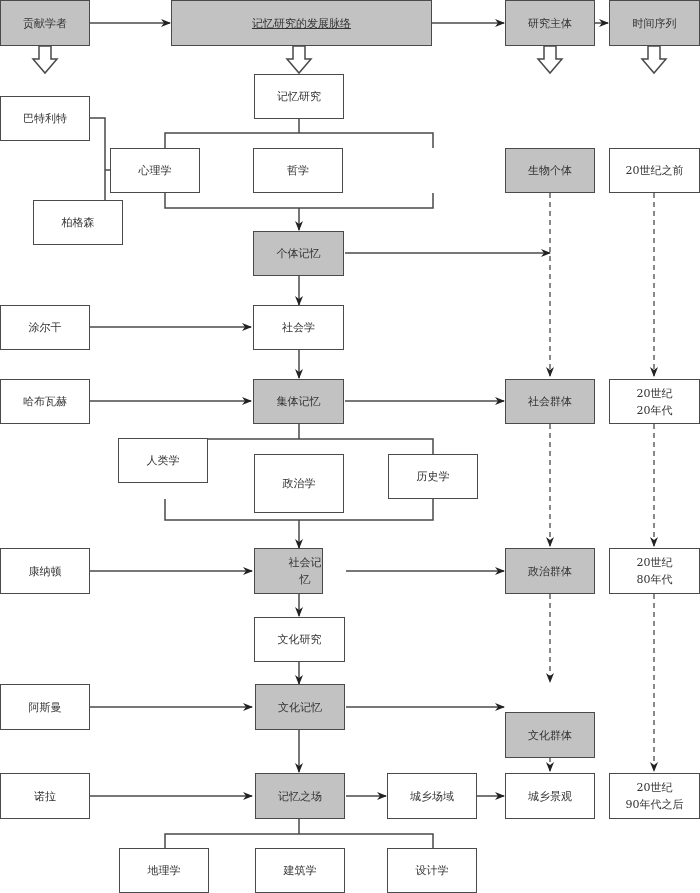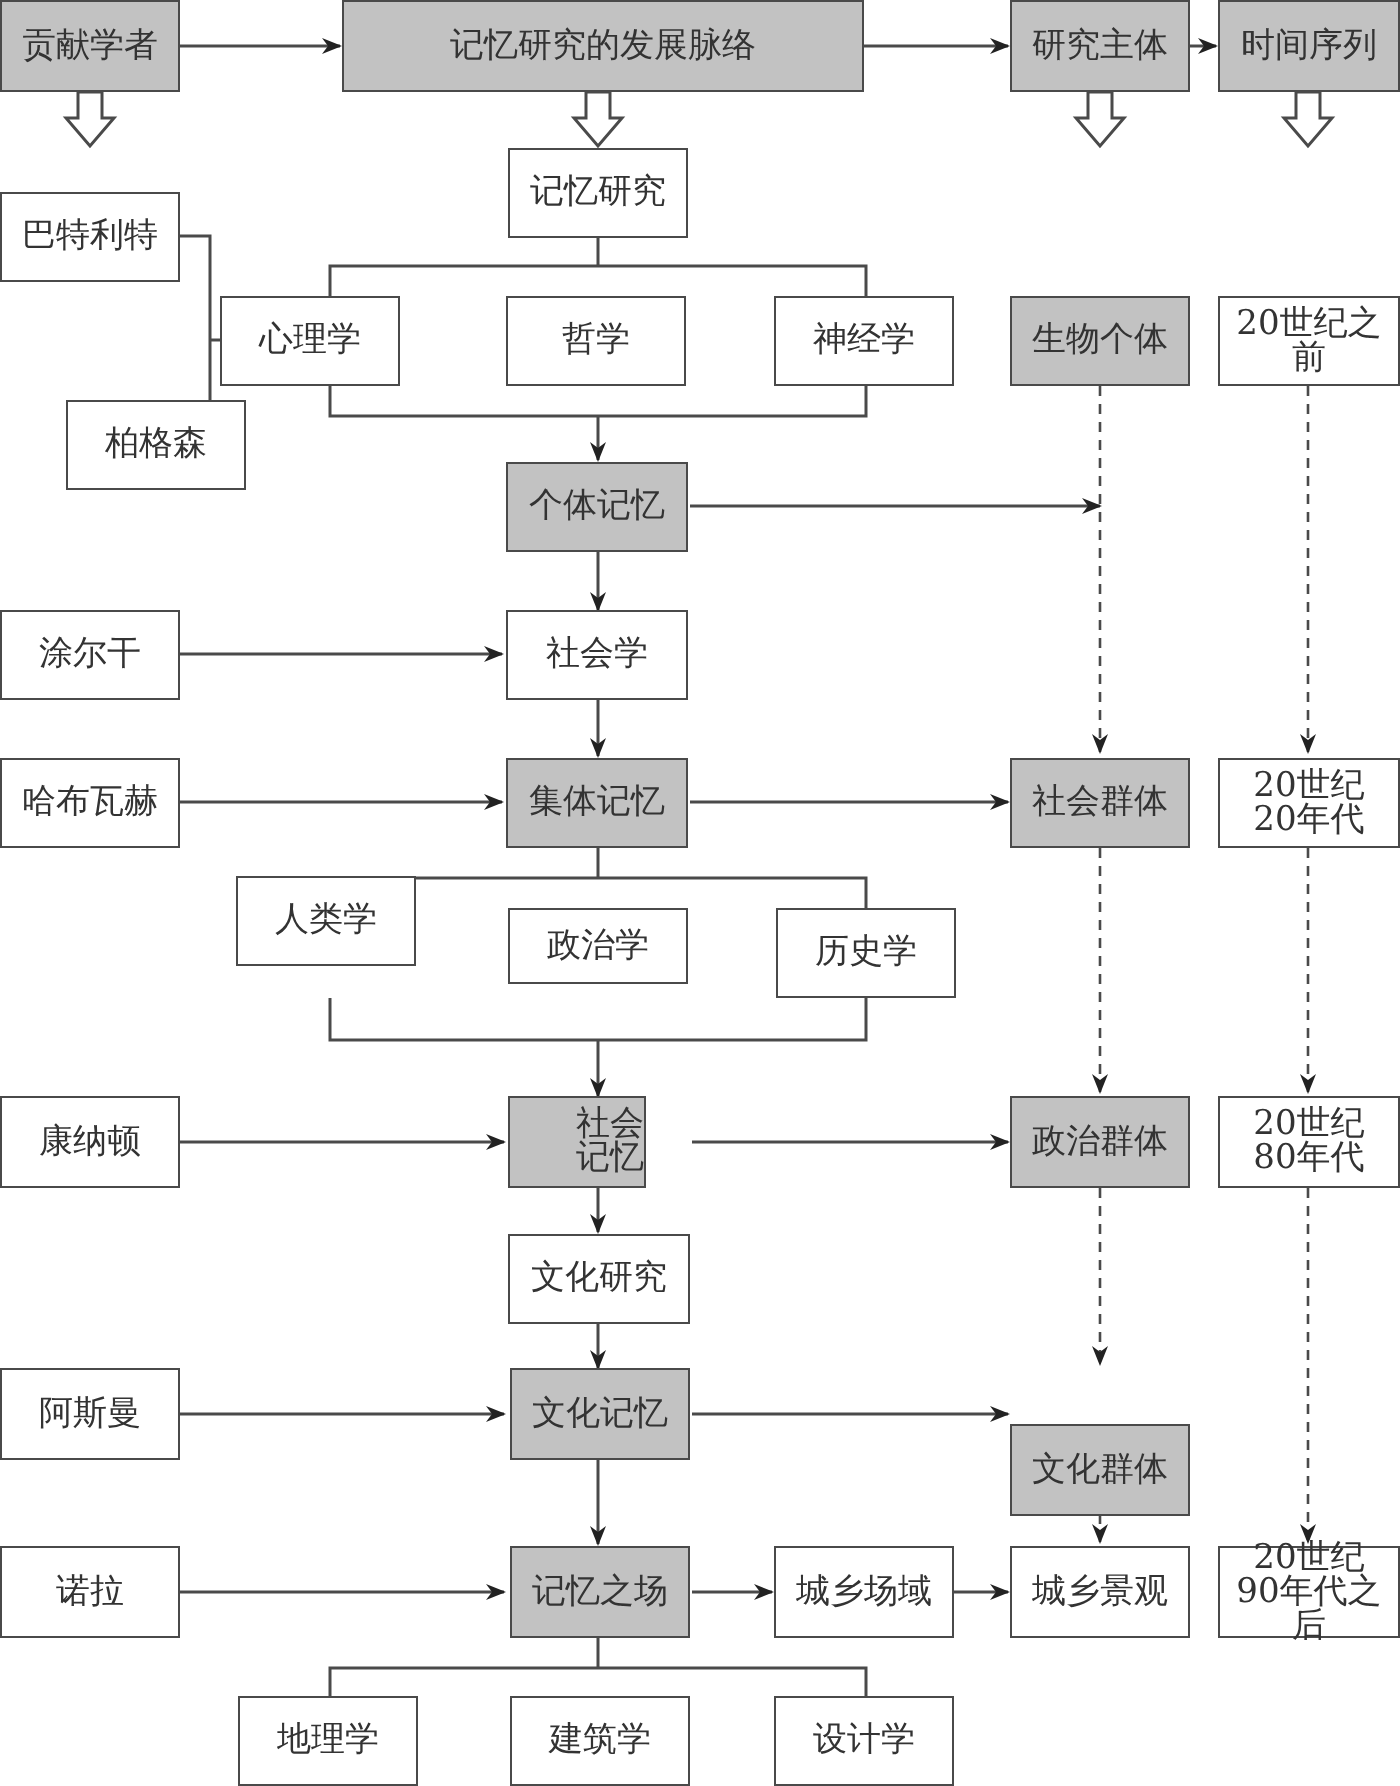--- a/index.html
+++ b/index.html
@@ -1,21 +1,21 @@
 <!DOCTYPE html>
 <html><head>
 <meta charset="utf-8">
 <style>
   html, body { margin:0; padding:0; background:#ffffff; }
   #canvas { position:relative; width:700px; height:893px; overflow:hidden; background:#fff;
     font-family: "DejaVu Serif", "Liberation Serif", serif; }
   svg#lines { position:absolute; left:0; top:0; }
   .box { position:absolute; box-sizing:border-box; border:1.5px solid #4a4a4a; background:#fff;
     display:flex; align-items:center; justify-content:center; text-align:center;
-    font-size:17px; color:#333; line-height:17px; white-space:pre-line; }
+    font-size:11px; color:#333; line-height:17px; white-space:pre-line; }
   .box.gray { background:#c2c2c2; }
 </style>
 </head>
 <body>
 
 <div id="canvas">
   <svg id="lines" width="700" height="893">
     <defs>
       <marker id="ah" markerWidth="10" markerHeight="8" refX="9" refY="4" orient="auto" markerUnits="userSpaceOnUse">
         <path d="M0,0 L10,4 L0,8 L3,4 Z" fill="#222"></path>
@@ -74,41 +74,40 @@
       <line x1="550" y1="594" x2="550" y2="682" marker-end="url(#ah)"></line>
       <line x1="550" y1="730" x2="550" y2="771" marker-end="url(#ah)"></line>
 
       <line x1="654" y1="193" x2="654" y2="376" marker-end="url(#ah)"></line>
       <line x1="654" y1="424" x2="654" y2="546" marker-end="url(#ah)"></line>
       <line x1="654" y1="594" x2="654" y2="771" marker-end="url(#ah)"></line>
     </g>
   </svg>
 
   <div class="box gray" style="left:0;top:0;width:90px;height:46px;">贡献学者</div>
-  <div class="box gray" style="left:171px;top:0;width:261px;height:46px;">记忆研究的发展脉络</div>
+  <div class="box gray" style="left:171px;top:0;width:261px;height:46px;text-decoration:underline;">记忆研究的发展脉络</div>
   <div class="box gray" style="left:505px;top:0;width:90px;height:46px;">研究主体</div>
   <div class="box gray" style="left:609px;top:0;width:91px;height:46px;">时间序列</div>
 
   <div class="box" style="left:0;top:96px;width:90px;height:45px;">巴特利特</div>
   <div class="box" style="left:0;top:200px;width:90px;height:45px;margin-left:33px;">柏格森</div>
   <div class="box" style="left:0;top:305px;width:90px;height:45px;">涂尔干</div>
   <div class="box" style="left:0;top:379px;width:90px;height:45px;">哈布瓦赫</div>
   <div class="box" style="left:0;top:548px;width:90px;height:46px;">康纳顿</div>
   <div class="box" style="left:0;top:684px;width:90px;height:46px;">阿斯曼</div>
   <div class="box" style="left:0;top:773px;width:90px;height:46px;">诺拉</div>
 
   <div class="box" style="left:254px;top:74px;width:90px;height:45px;">记忆研究</div>
   <div class="box" style="left:110px;top:148px;width:90px;height:45px;">心理学</div>
   <div class="box" style="left:253px;top:148px;width:90px;height:45px;text-align:right;">哲学</div>
-  <div class="box" style="left:387px;top:148px;width:90px;height:45px;">神经学</div>
   <div class="box gray" style="left:253px;top:231px;width:91px;height:45px;">个体记忆</div>
   <div class="box" style="left:253px;top:305px;width:91px;height:45px;">社会学</div>
   <div class="box gray" style="left:253px;top:379px;width:91px;height:45px;">集体记忆</div>
   <div class="box" style="left:118px;top:438px;width:90px;height:45px;">人类学</div>
-  <div class="box" style="left:254px;top:454px;width:90px;height:38px;">政治学</div>
+  <div class="box" style="left:254px;top:454px;width:90px;height:59px;">政治学</div>
   <div class="box" style="left:388px;top:454px;width:90px;height:45px;">历史学</div>
   <div class="box gray" style="left:254px;top:548px;width:69px;height:46px;padding-left:33px;">社会记忆</div>
   <div class="box" style="left:254px;top:617px;width:91px;height:45px;">文化研究</div>
   <div class="box gray" style="left:255px;top:684px;width:90px;height:46px;">文化记忆</div>
   <div class="box gray" style="left:255px;top:773px;width:90px;height:46px;text-align:center;">记忆之场</div>
   <div class="box" style="left:119px;top:848px;width:90px;height:45px;">地理学</div>
   <div class="box" style="left:255px;top:848px;width:90px;height:45px;">建筑学</div>
   <div class="box" style="left:387px;top:848px;width:90px;height:45px;">设计学</div>
   <div class="box" style="left:387px;top:773px;width:90px;height:46px;">城乡场域</div>
 

